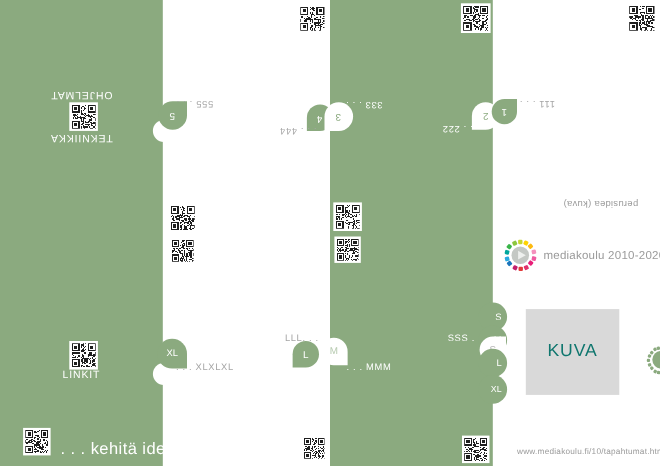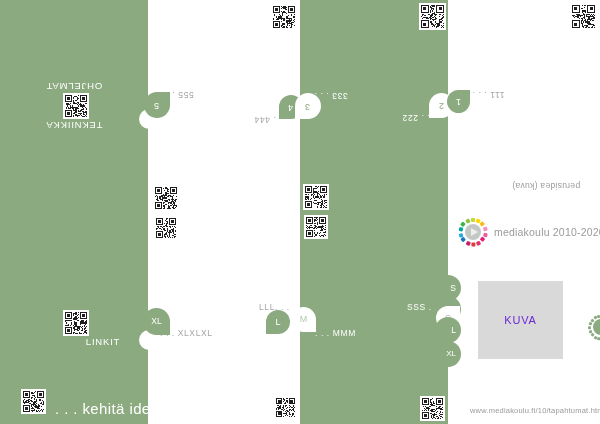--- a/index.html
+++ b/index.html
@@ -2035,21 +2035,21 @@
           <rect x="10" y="20" width="1" height="1"></rect>
           <rect x="11" y="20" width="1" height="1"></rect>
           <rect x="13" y="20" width="1" height="1"></rect>
           <rect x="14" y="20" width="1" height="1"></rect>
           <rect x="15" y="20" width="1" height="1"></rect>
           <rect x="17" y="20" width="1" height="1"></rect>
           <rect x="20" y="20" width="1" height="1"></rect>
         </g>
       </svg>
     </div>
-  <div class="panel-label" style="top:336px;padding-left:29px;">LINKIT</div>
+  <div class="panel-label" style="top:336px;">LINKIT</div>
 
   <div class="bite" style="left:139px;top:330px;width:20px;height:20px;"></div>
   <div class="bubble green-bubble" style="left:143px;top:308px;width:27px;height:27px;border-radius:50% 50% 0 50%;font-size:8.5px;">
     <span>XL</span>
   </div>
   <div class="note" style="left:160px;top:329px;">. . . XLXLXL</div>
 
   <div class="note" style="left:259px;top:303px;">LLL. . .</div>
   <div class="bubble green-bubble" style="left:266px;top:310px;width:24px;height:24px;border-radius:50% 50% 50% 0;">
     <span>L</span>
@@ -2307,21 +2307,21 @@
         <span class="ring-sq" style="width: 4.4px; height: 4.4px; left: 9.50662px; top: 3.80818px; background: rgb(140, 198, 63); transform: rotate(5.83439rad);"></span>
       </div>
     <div class="abs" style="left:9px;top:9px;width:16px;height:16px;border-radius:50%;background:#c4c8c4;">
       <div class="abs" style="left:6px;top:4px;width:0;height:0;border-left:7px solid #eef0ee;border-top:4.5px solid transparent;border-bottom:4.5px solid transparent;"></div>
     </div>
   </div>
   <div class="note gray-caption" style="left:494px;top:227px;font-size:10.5px;letter-spacing:0.2px;">mediakoulu 2010-2020</div>
 
 
   <div class="abs" style="left:478px;top:281px;width:85px;height:78px;background:#d9d9d9;display:flex;align-items:center;justify-content:center;">
-    <span style="font-size:11px;color:#6d28d9;letter-spacing:0.8px;">KUVA</span>
+    <span style="font-size:16px;color:#0f766e;letter-spacing:0.8px;">KUVA</span>
   </div>
 
   <div class="abs" style="left:586px;top:312px;width:30px;height:30px;">
     <div id="stamp-ring" class="abs" style="left:0;top:0;width:30px;height:30px;">
         <span class="ring-sq" style="width: 3.2px; height: 3.2px; left: 11.4378px; top: 25.0283px; background: rgb(139, 170, 127); transform: rotate(3.31613rad);"></span>
         <span class="ring-sq" style="width: 3.2px; height: 3.2px; left: 7.75px; top: 23.6861px; background: rgb(139, 170, 127); transform: rotate(3.66519rad);"></span>
         <span class="ring-sq" style="width: 3.2px; height: 3.2px; left: 4.7437px; top: 21.1635px; background: rgb(139, 170, 127); transform: rotate(4.01426rad);"></span>
         <span class="ring-sq" style="width: 3.2px; height: 3.2px; left: 2.78147px; top: 17.7648px; background: rgb(139, 170, 127); transform: rotate(4.36332rad);"></span>
         <span class="ring-sq" style="width: 3.2px; height: 3.2px; left: 2.1px; top: 13.9px; background: rgb(139, 170, 127); transform: rotate(4.71239rad);"></span>
         <span class="ring-sq" style="width: 3.2px; height: 3.2px; left: 2.78147px; top: 10.0352px; background: rgb(139, 170, 127); transform: rotate(5.06145rad);"></span>

